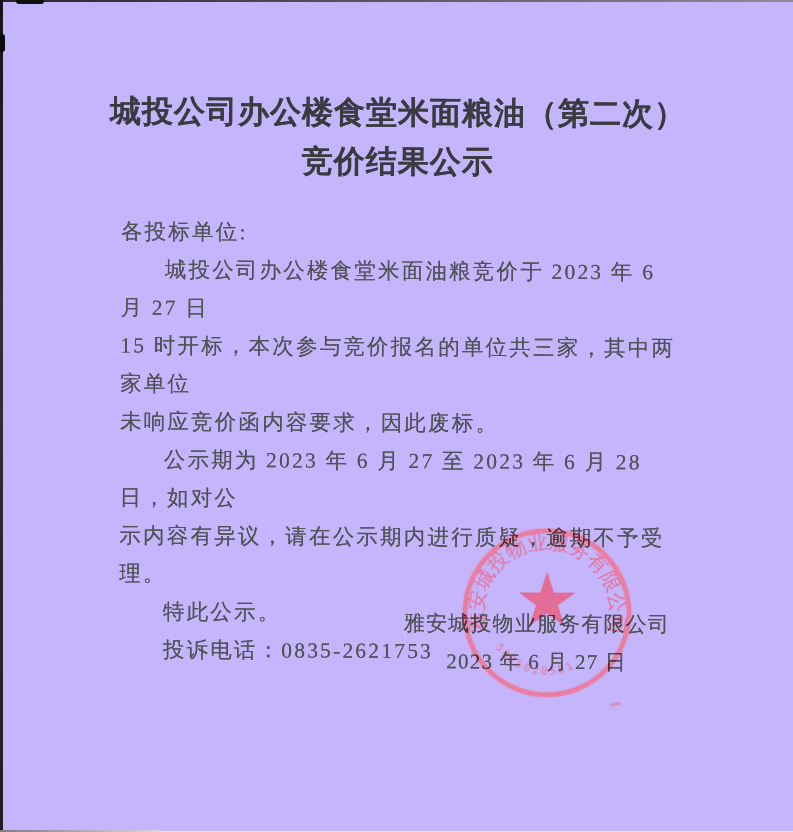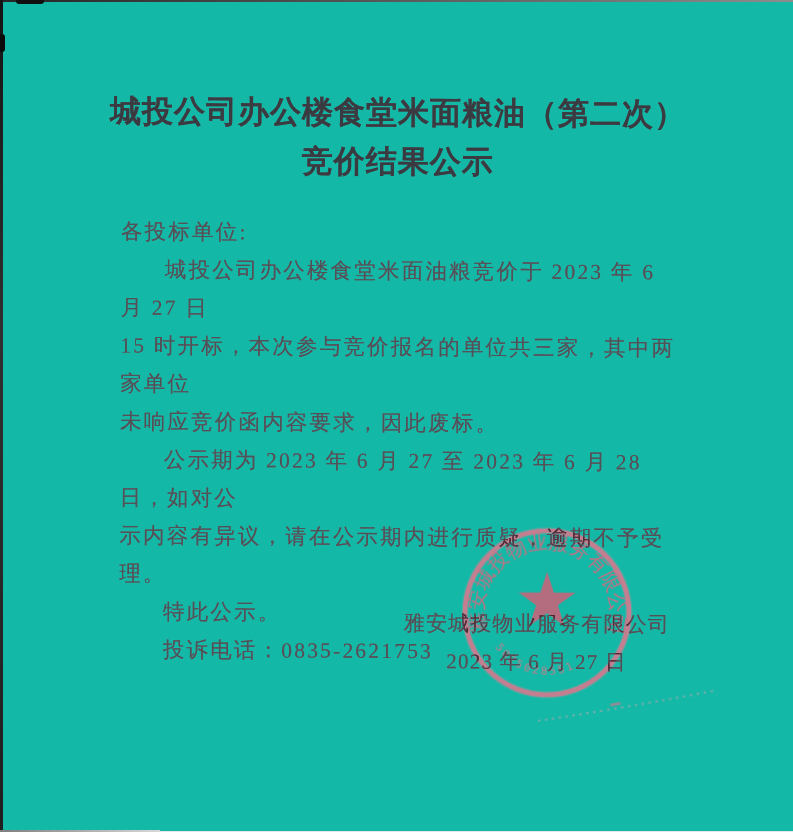--- a/index.html
+++ b/index.html
@@ -4,21 +4,21 @@
 <style>
   html,body{margin:0;padding:0;}
   body{
     width:793px;height:832px;
     background:#f4f4f4;
     font-family:"Liberation Serif","DejaVu Serif",serif;
     position:relative;overflow:hidden;
   }
   .page{
     position:absolute;left:0;top:0;width:793px;height:832px;
-    background:#14b8a6;
+    background:#c4b5fd;
   }
   .content{
     position:absolute;left:0;top:0;width:793px;height:832px;
     transform:rotate(0.3deg);
     transform-origin:50% 50%;
   }
   
   .edge-left{position:absolute;left:0;top:0;width:3px;height:832px;
     background:linear-gradient(#141414,#303030 40%,#1f1f1f);}
   .edge-left-blob{position:absolute;left:0;top:34px;width:5px;height:18px;background:#0b0b0b;border-radius:0 3px 3px 0;}

